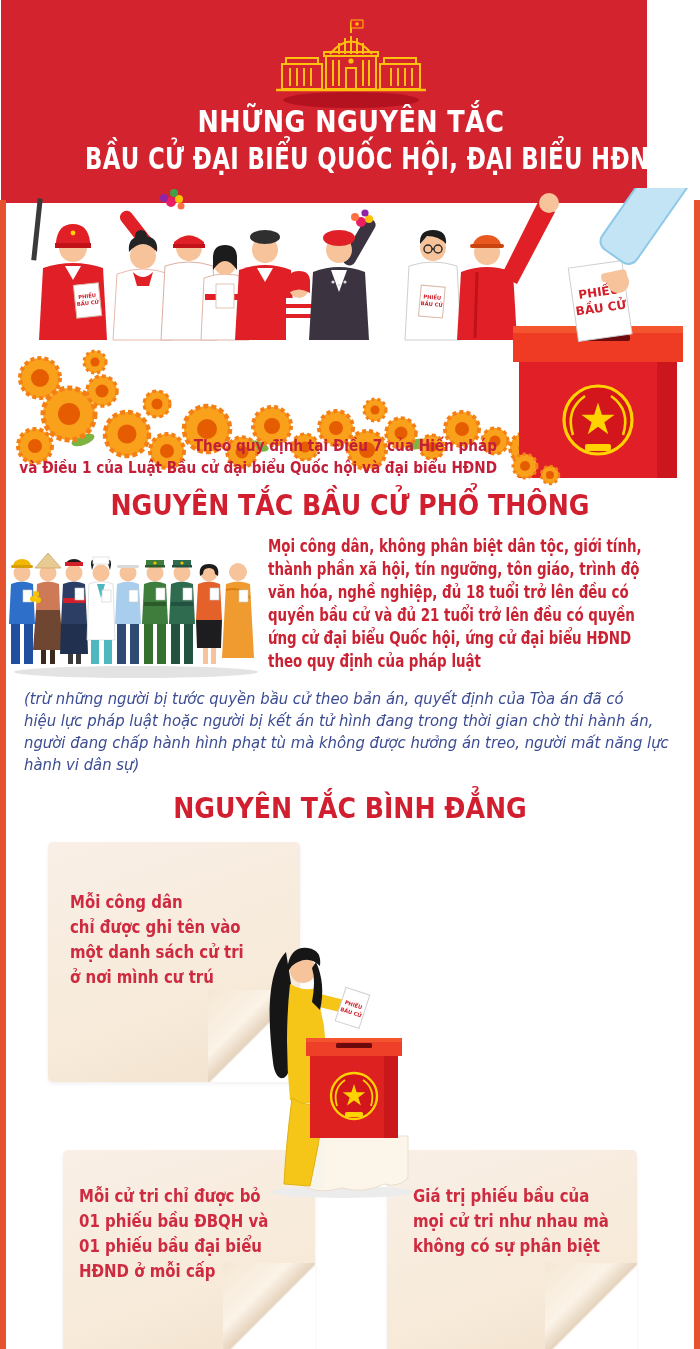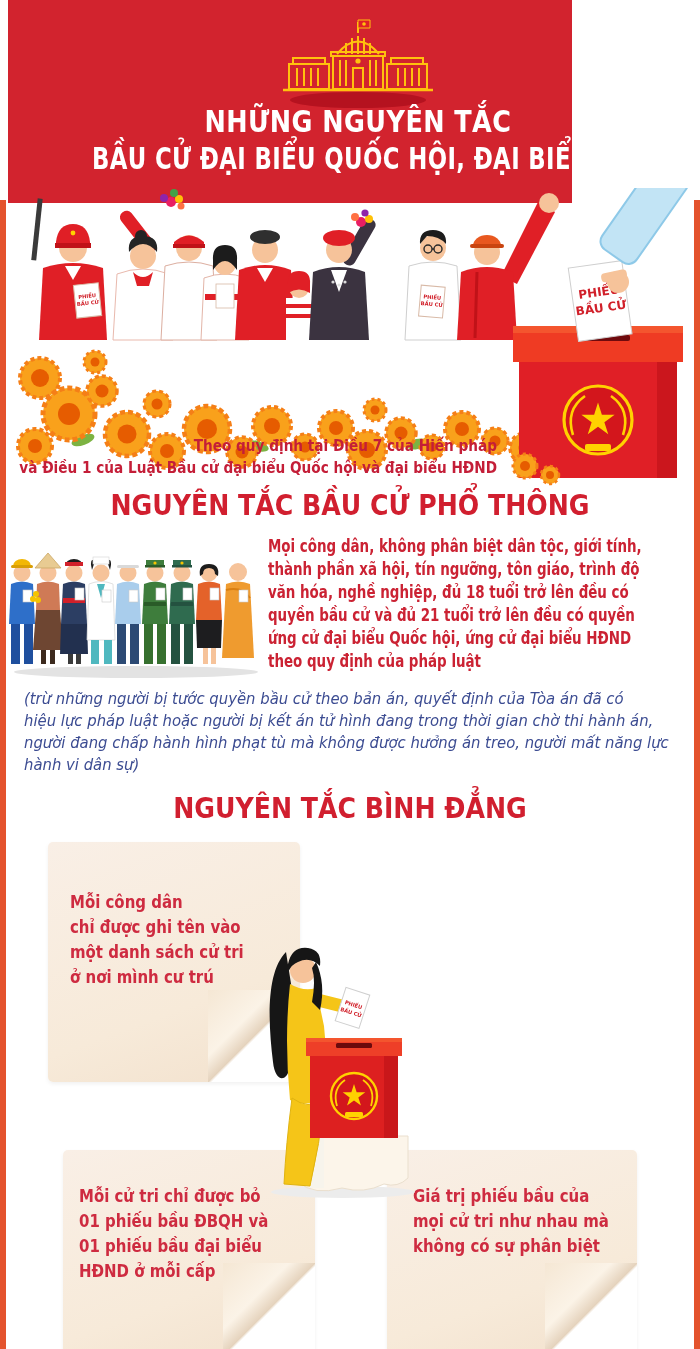--- a/index.html
+++ b/index.html
@@ -2,21 +2,21 @@
 <html><head>
 <meta charset="utf-8">
 <style>
   html,body{margin:0;padding:0;background:#888;}
   .page{
     position:relative;width:700px;height:1349px;margin:0 auto;
     background:#fff;overflow:hidden;
     font-family:"DejaVu Sans","Liberation Sans",sans-serif;
   }
   
-  .header{position:absolute;left:8px;top:0;width:564px;height:203px;background:#d2232e;}
+  .header{position:absolute;left:1px;top:0;width:646px;height:203px;background:#d2232e;}
   .title-line{position:absolute;left:0;width:700px;text-align:center;color:#fff;
     font-weight:bold;font-size:30px;letter-spacing:.5px;white-space:nowrap;}
   .title-line.l1{top:104px;transform:scaleX(.85);transform-origin:center top;}
   .title-line.l2{top:141px;transform:scaleX(.76);transform-origin:center top;}
   .building-svg{position:absolute;left:265px;top:16px;}
   
   .edge{position:absolute;top:200px;bottom:0;width:6px;background:#e4532d;}
   .edge.left{left:0;} .edge.right{right:0;}
   
   .crowd-svg{position:absolute;left:5px;top:188px;}

